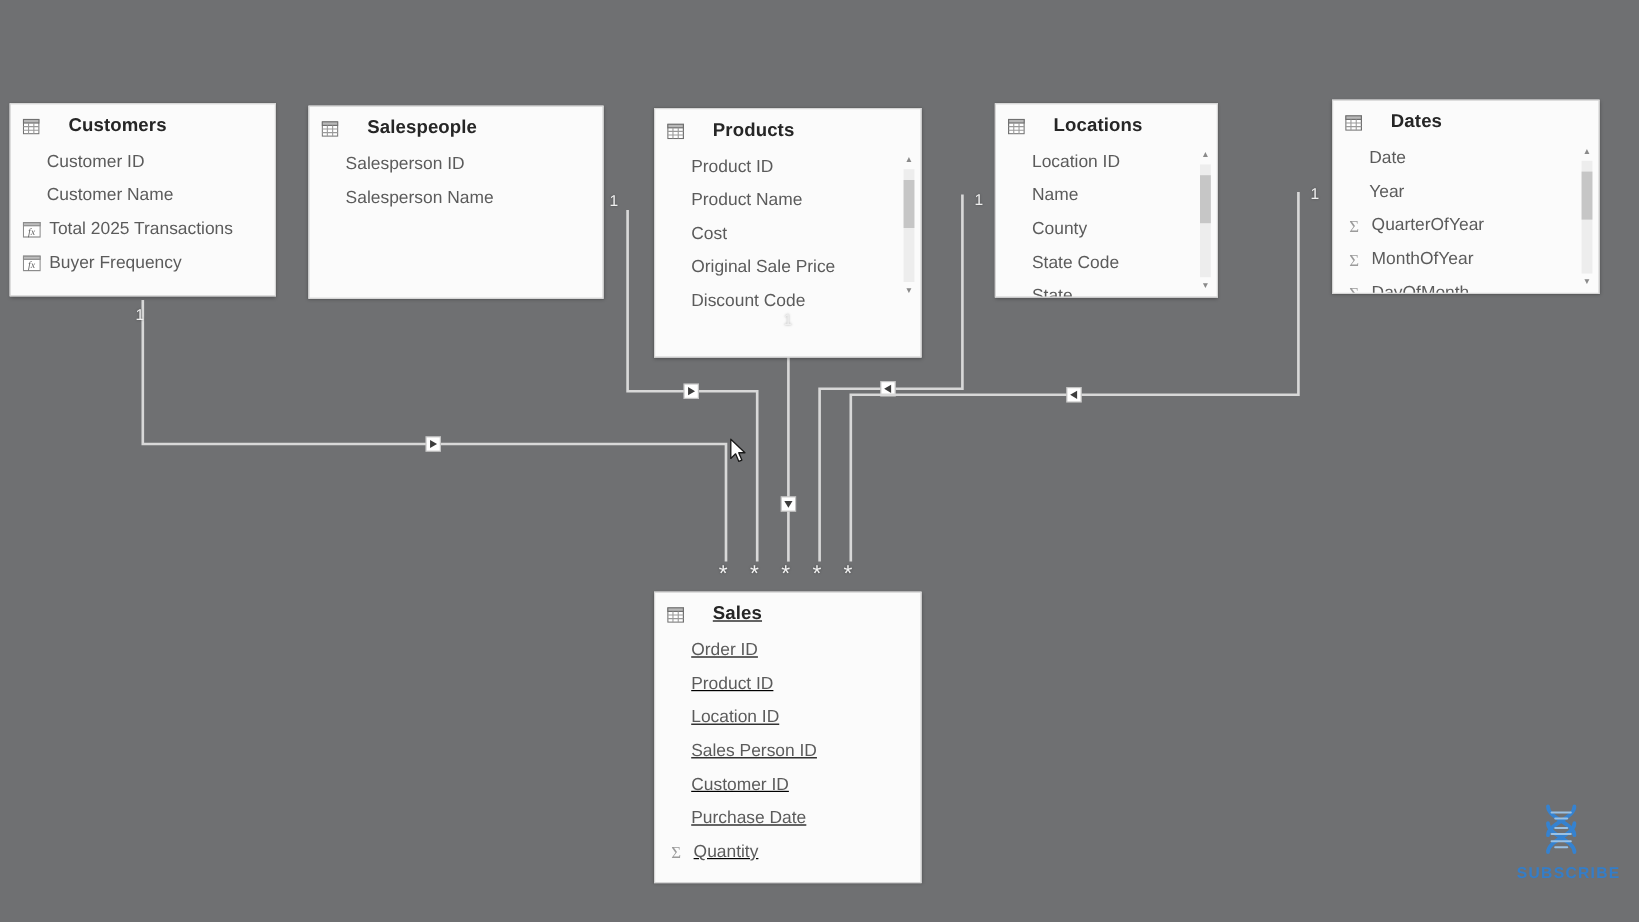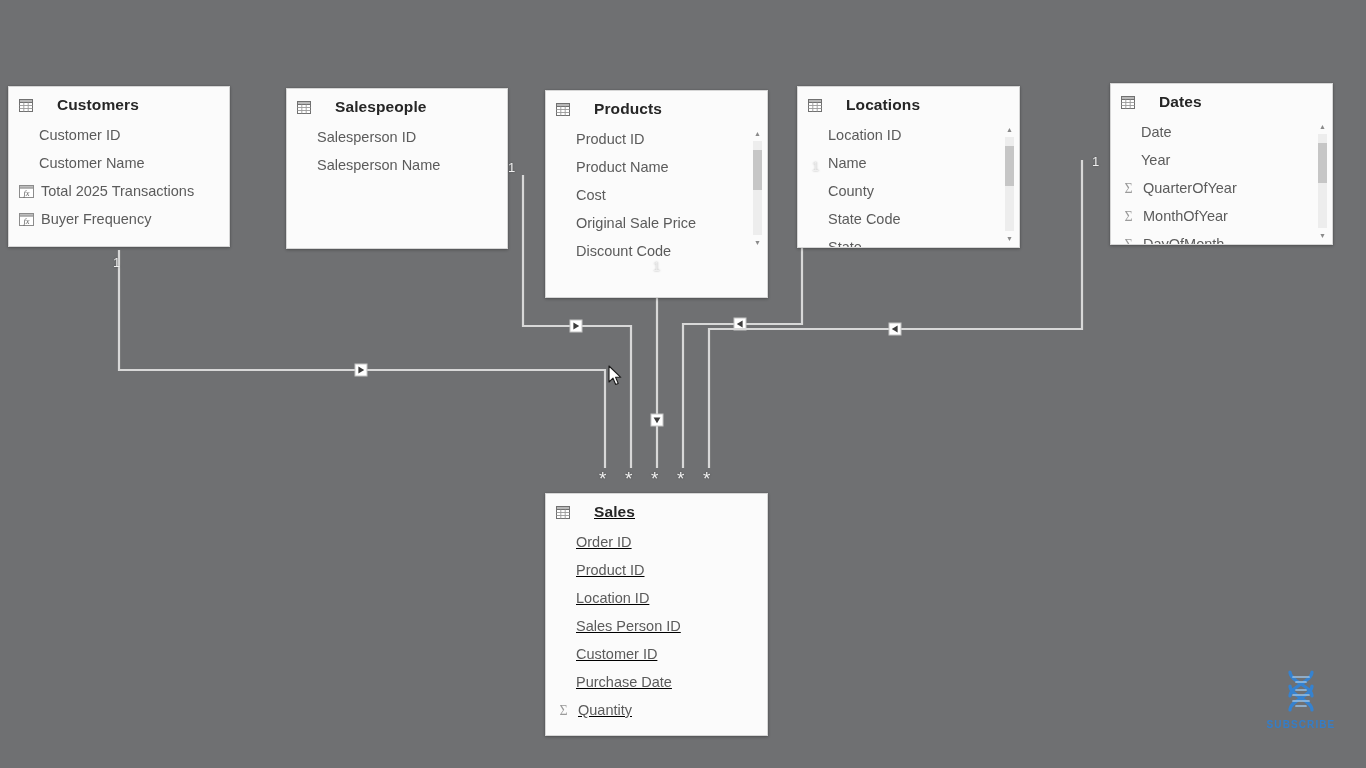--- a/index.html
+++ b/index.html
@@ -142,21 +142,21 @@
   }
 
   
   #watermark {
     position: absolute;
     width: 74px;
     text-align: center;
     opacity: 0.92;
   }
   #watermark .wm-text {
-    font-size: 10px;
+    font-size: 13px;
     letter-spacing: 1.1px;
     color: #2f7fd0;
     font-weight: bold;
     margin-top: 1px;
   }
 </style>
 </head>
 <body>
 
 <div id="canvas">
@@ -230,21 +230,21 @@
           <div class="field has-icon">
             <svg viewBox="0 0 15 15" class="field-icon">
               <rect x="0.5" y="1.5" width="14" height="12" fill="#ffffff" stroke="#8c8c8c"></rect>
               <rect x="0.5" y="1.5" width="14" height="2.6" fill="#bdbdbd" stroke="#8c8c8c"></rect>
               <text x="7.4" y="11.6" font-size="8.4" font-style="italic" font-family="Liberation Serif, serif" fill="#5e5e5e" text-anchor="middle">fx</text>
             </svg>
             <span class="field-label">Buyer Frequency</span>
           </div>
         </div>
       </div>
-      <div class="tbl" style="left: 286px; top: 88px; width: 222px; height: 161px;">
+      <div class="tbl" style="left: 257px; top: 88px; width: 246px; height: 161px;">
         <div class="tbl-head">
           <svg viewBox="0 0 14 13" class="grid-icon">
             <rect x="0.5" y="0.5" width="13" height="12" fill="#ffffff" stroke="#707070"></rect>
             <rect x="0.5" y="0.5" width="13" height="3" fill="#b9b9b9" stroke="#707070"></rect>
             <line x1="4.8" y1="3.5" x2="4.8" y2="12.5" stroke="#9a9a9a" stroke-width="0.9"></line>
             <line x1="9.2" y1="3.5" x2="9.2" y2="12.5" stroke="#9a9a9a" stroke-width="0.9"></line>
             <line x1="0.5" y1="6.5" x2="13.5" y2="6.5" stroke="#9a9a9a" stroke-width="0.9"></line>
             <line x1="0.5" y1="9.5" x2="13.5" y2="9.5" stroke="#9a9a9a" stroke-width="0.9"></line>
           </svg>
           <span class="tbl-title">Salespeople</span>
@@ -287,21 +287,21 @@
             <span class="field-label">Discount Code</span>
           </div>
         </div>
         <div class="tbl-scroll" style="top: 36px; height: 122px;">
           <div class="sb-arrow" style="font-size: 7px;">▲</div>
           <div class="sb-track" style="top: 14px; height: 94px;"></div>
           <div class="sb-thumb" style="top: 23.4px; height: 39.48px;"></div>
           <div class="sb-arrow" style="font-size: 7px; position: absolute; bottom: 0px; left: 0px;">▼</div>
         </div>
       </div>
-      <div class="tbl" style="left: 797px; top: 86px; width: 223px; height: 162px;">
+      <div class="tbl" style="left: 829px; top: 86px; width: 186px; height: 162px;">
         <div class="tbl-head">
           <svg viewBox="0 0 14 13" class="grid-icon">
             <rect x="0.5" y="0.5" width="13" height="12" fill="#ffffff" stroke="#707070"></rect>
             <rect x="0.5" y="0.5" width="13" height="3" fill="#b9b9b9" stroke="#707070"></rect>
             <line x1="4.8" y1="3.5" x2="4.8" y2="12.5" stroke="#9a9a9a" stroke-width="0.9"></line>
             <line x1="9.2" y1="3.5" x2="9.2" y2="12.5" stroke="#9a9a9a" stroke-width="0.9"></line>
             <line x1="0.5" y1="6.5" x2="13.5" y2="6.5" stroke="#9a9a9a" stroke-width="0.9"></line>
             <line x1="0.5" y1="9.5" x2="13.5" y2="9.5" stroke="#9a9a9a" stroke-width="0.9"></line>
           </svg>
           <span class="tbl-title">Locations</span>

